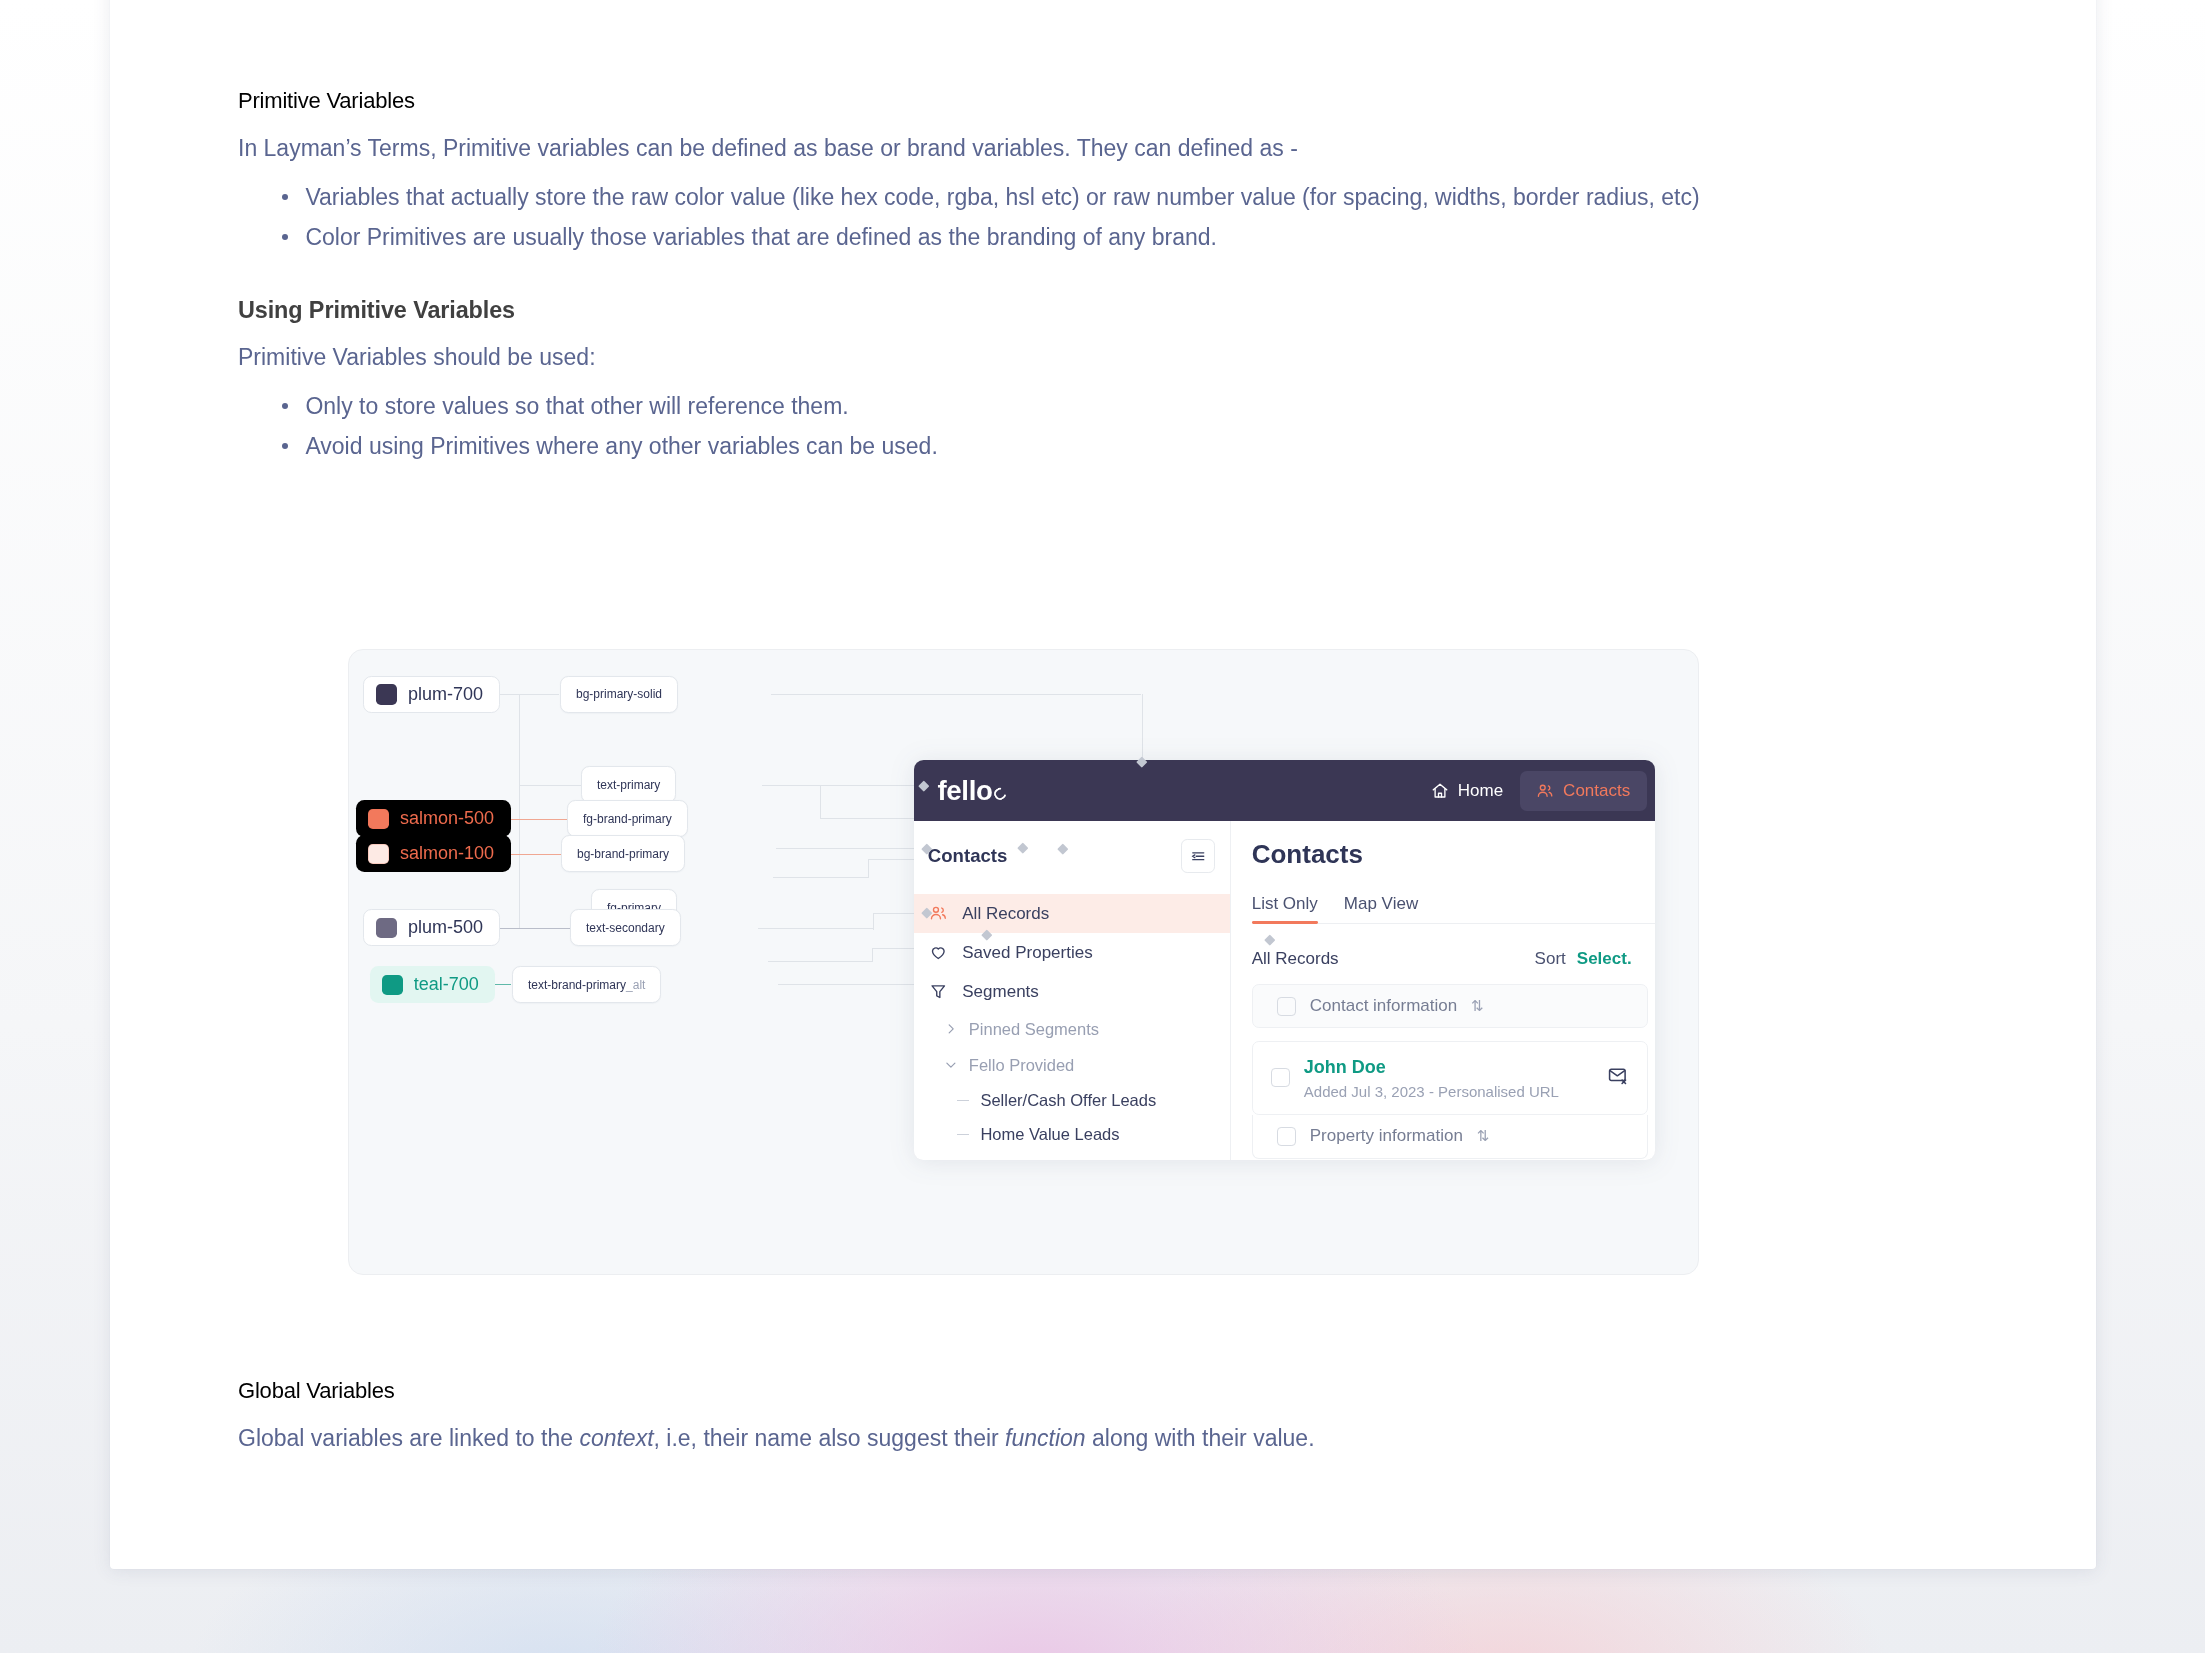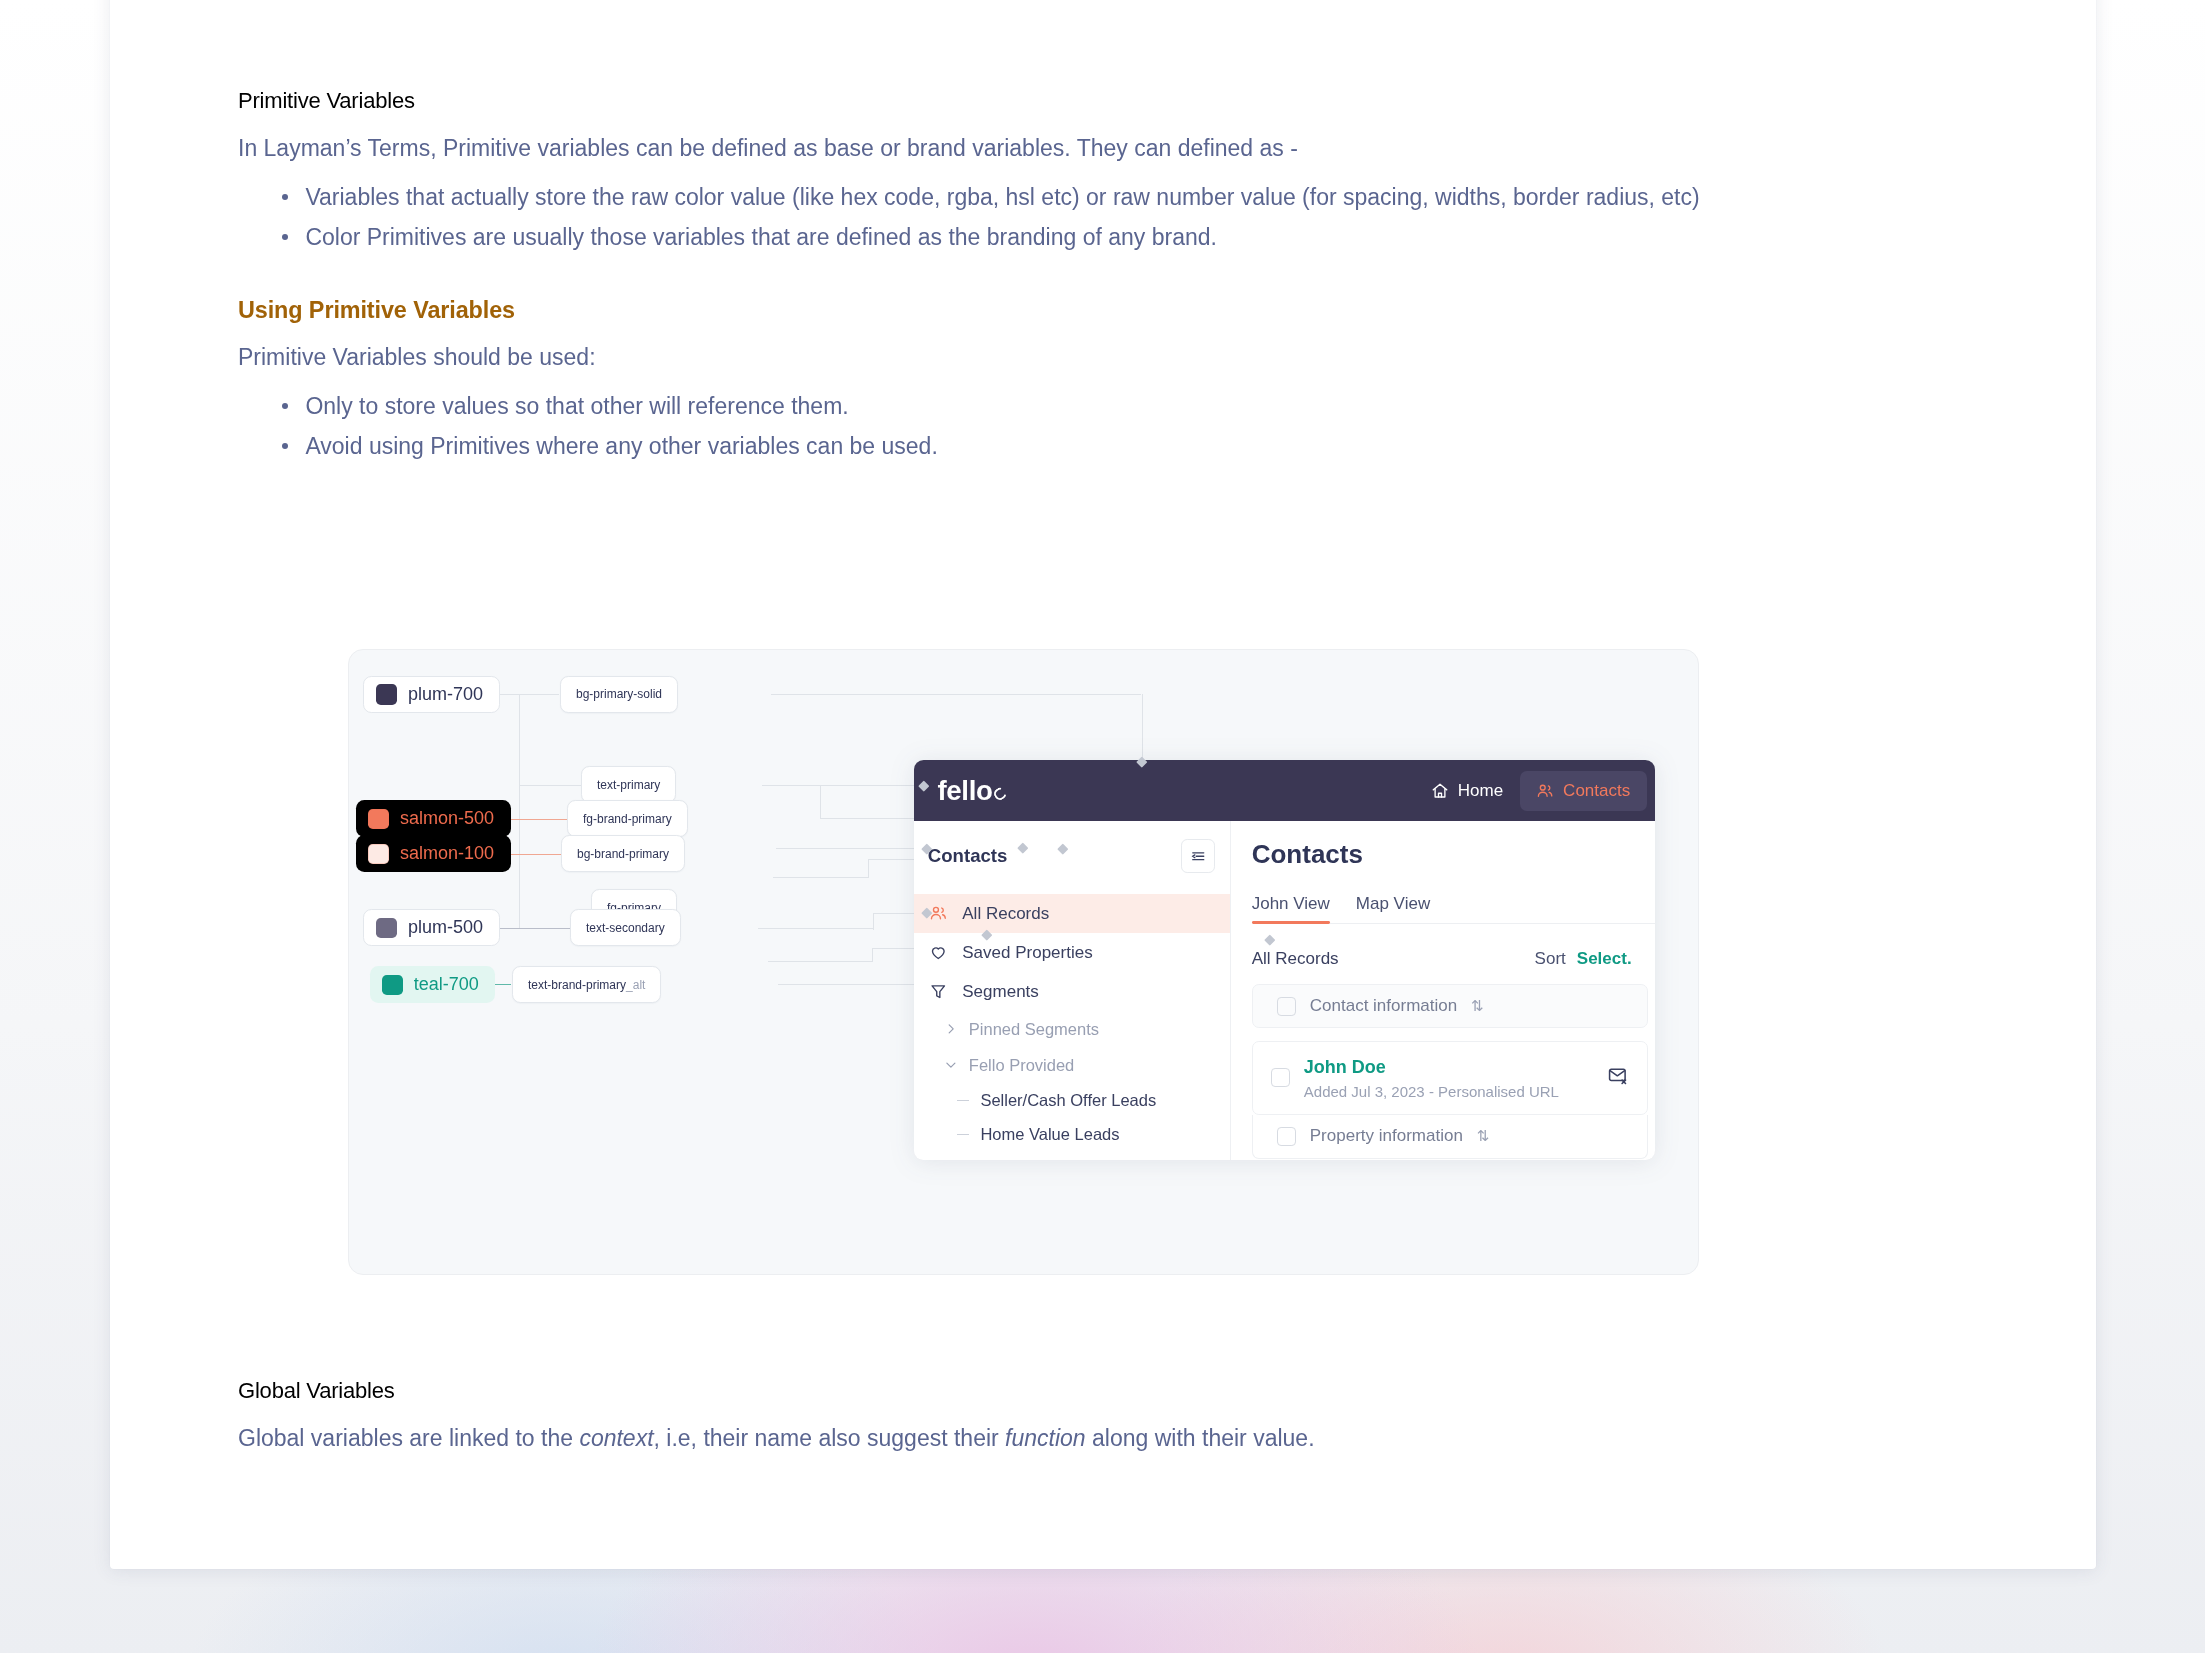--- a/index.html
+++ b/index.html
@@ -50,21 +50,21 @@
   h1.sec-title {
     font-size: 22px;
     font-weight: 400;
     color: #000000;
     letter-spacing: -0.2px;
     line-height: 1.2;
   }
   h2.sub-title {
     font-size: 23.4px;
     font-weight: 700;
-    color: #a16207;
+    color: #404040;
     letter-spacing: -0.1px;
   }
   p.body-text {
     font-size: 23px;
     font-weight: 400;
     color: #5a6590;
     line-height: 1.52;
   }
   ul.bullets {
     margin-left: 44px;
@@ -581,21 +581,21 @@
             <div class="side-leaf">
               <span class="leaf-tick"></span>
               <span>Home Value Leads</span>
             </div>
           </div>
 
           <div class="app-main">
             <div class="main-title">Contacts</div>
 
             <div class="tabs">
-              <div class="tab active"><span>John View</span></div>
+              <div class="tab active"><span>List Only</span></div>
               <div class="tab"><span>Map View</span></div>
             </div>
 
             <div class="rec-head">
               <span>All Records</span>
               <span class="right">
                 <span class="sort">Sort</span>
                 <span class="select">Select.</span>
               </span>
             </div>

